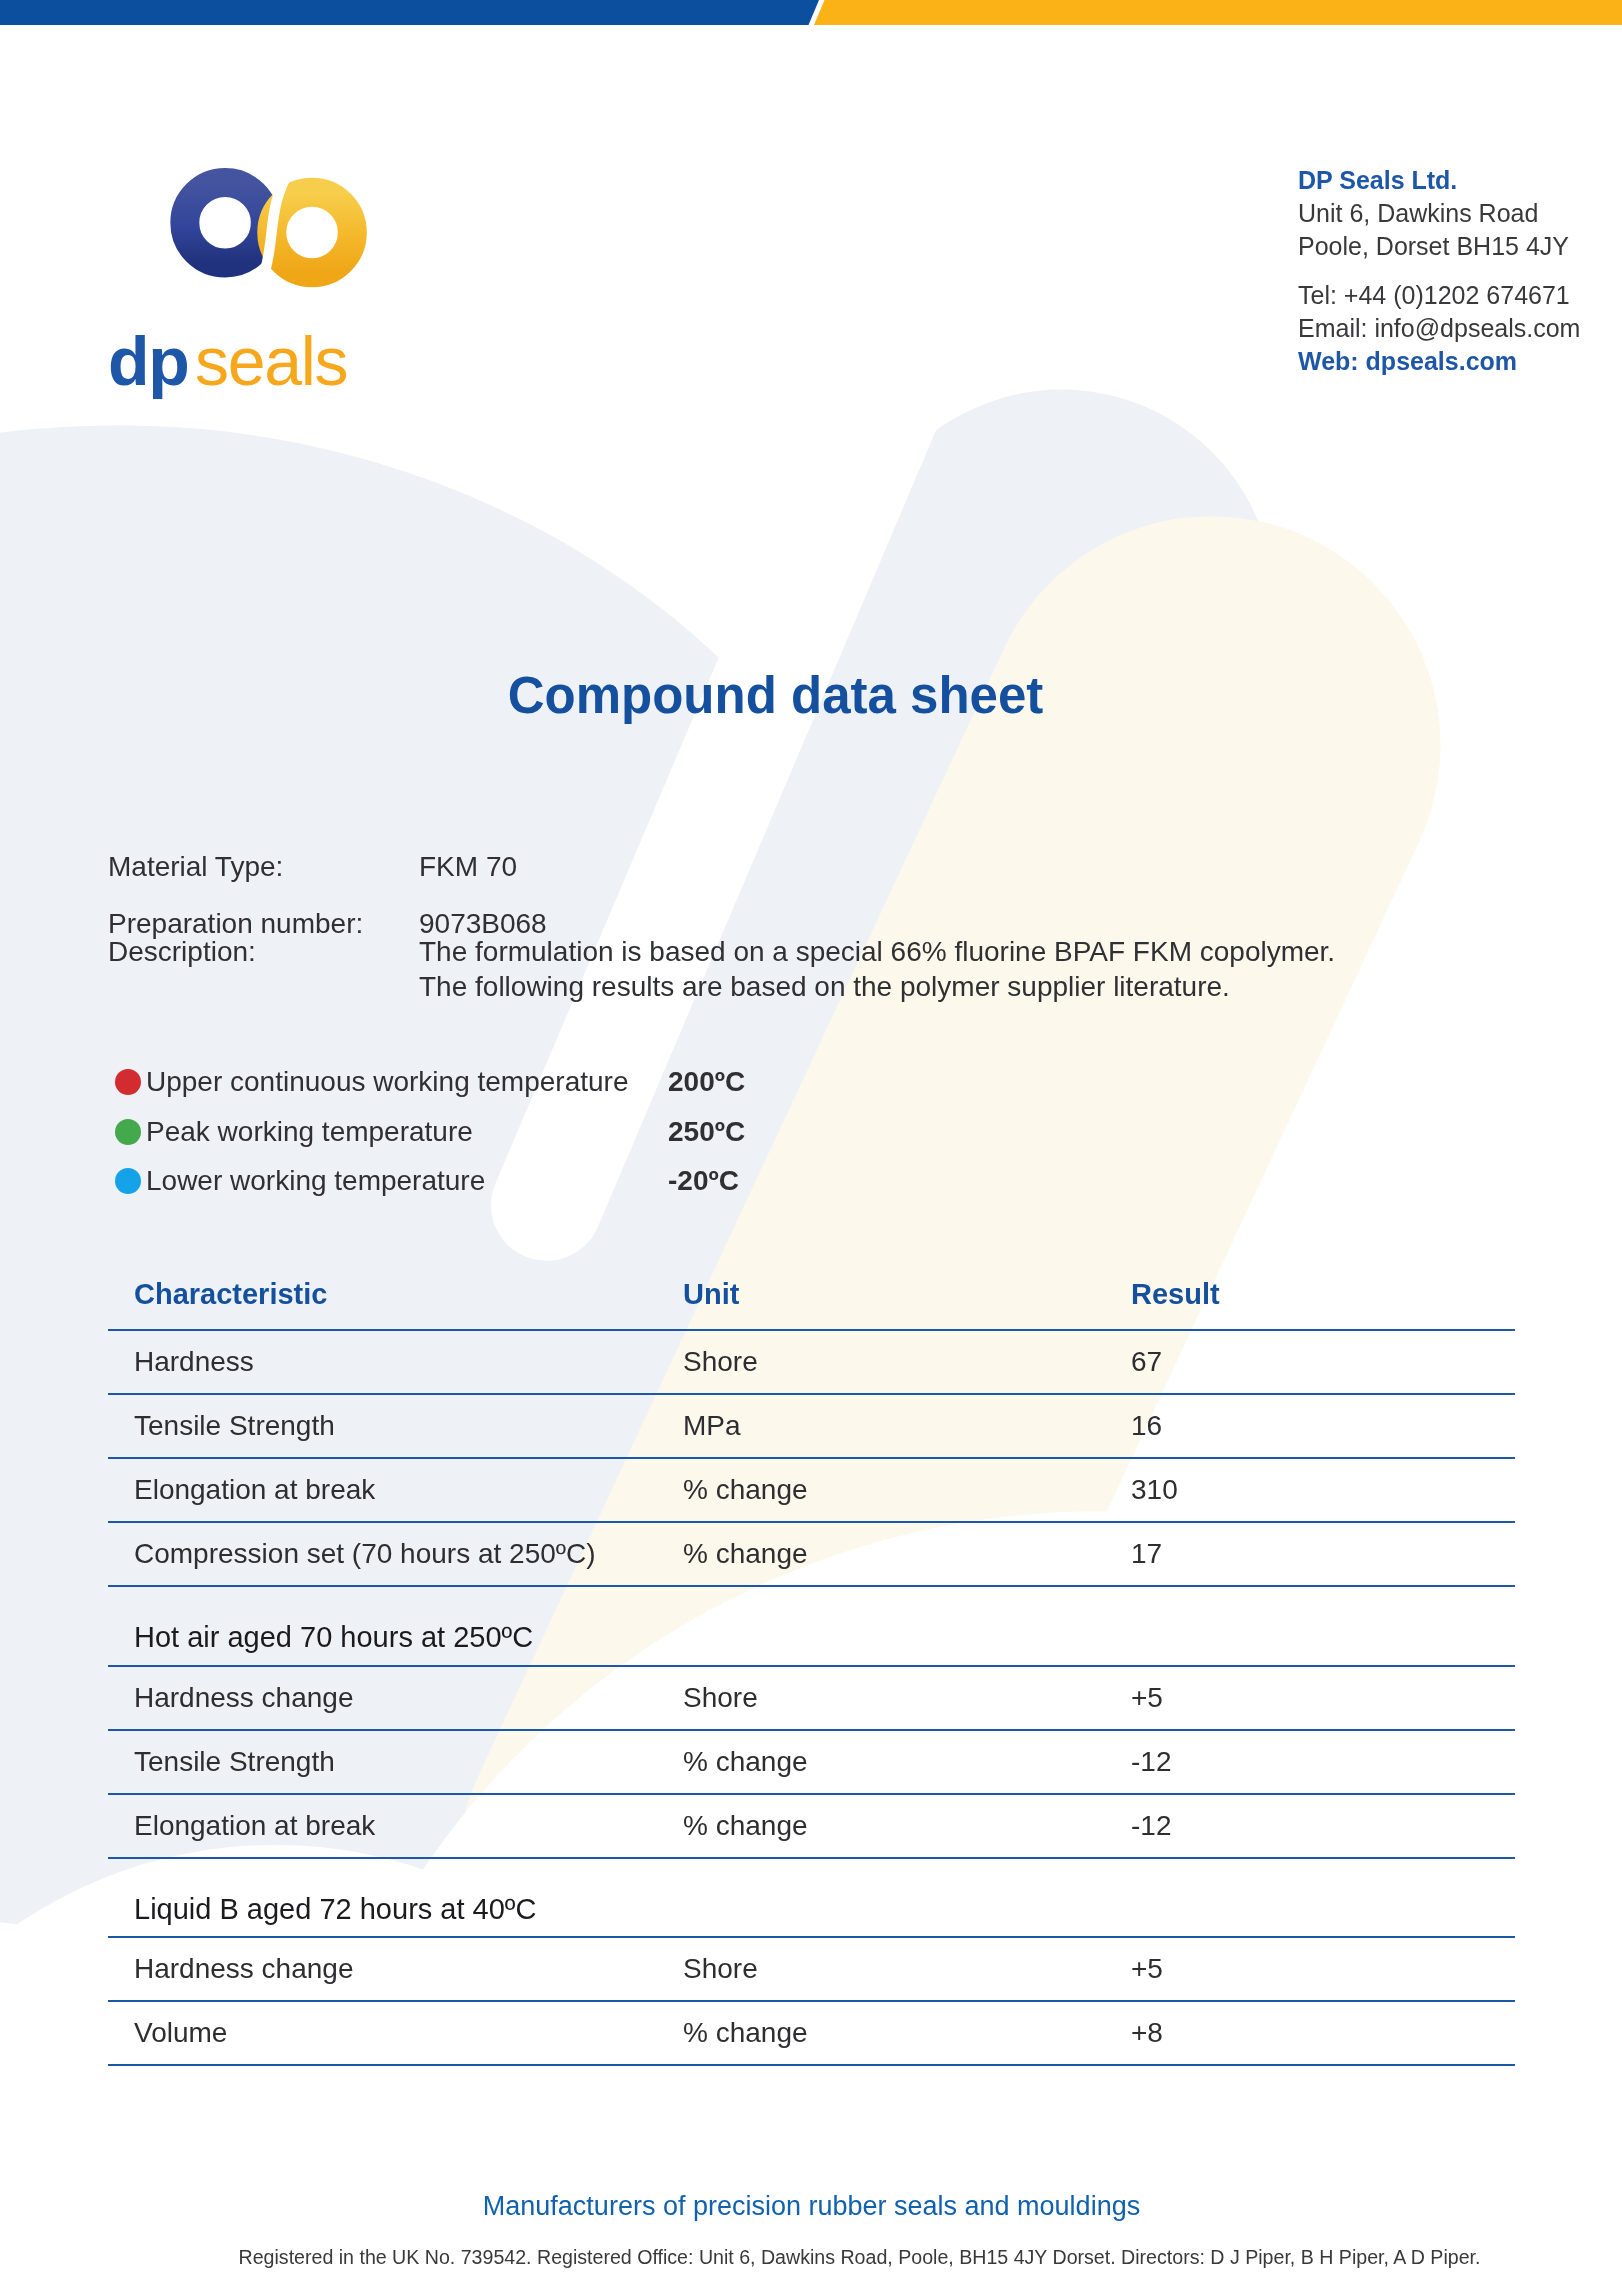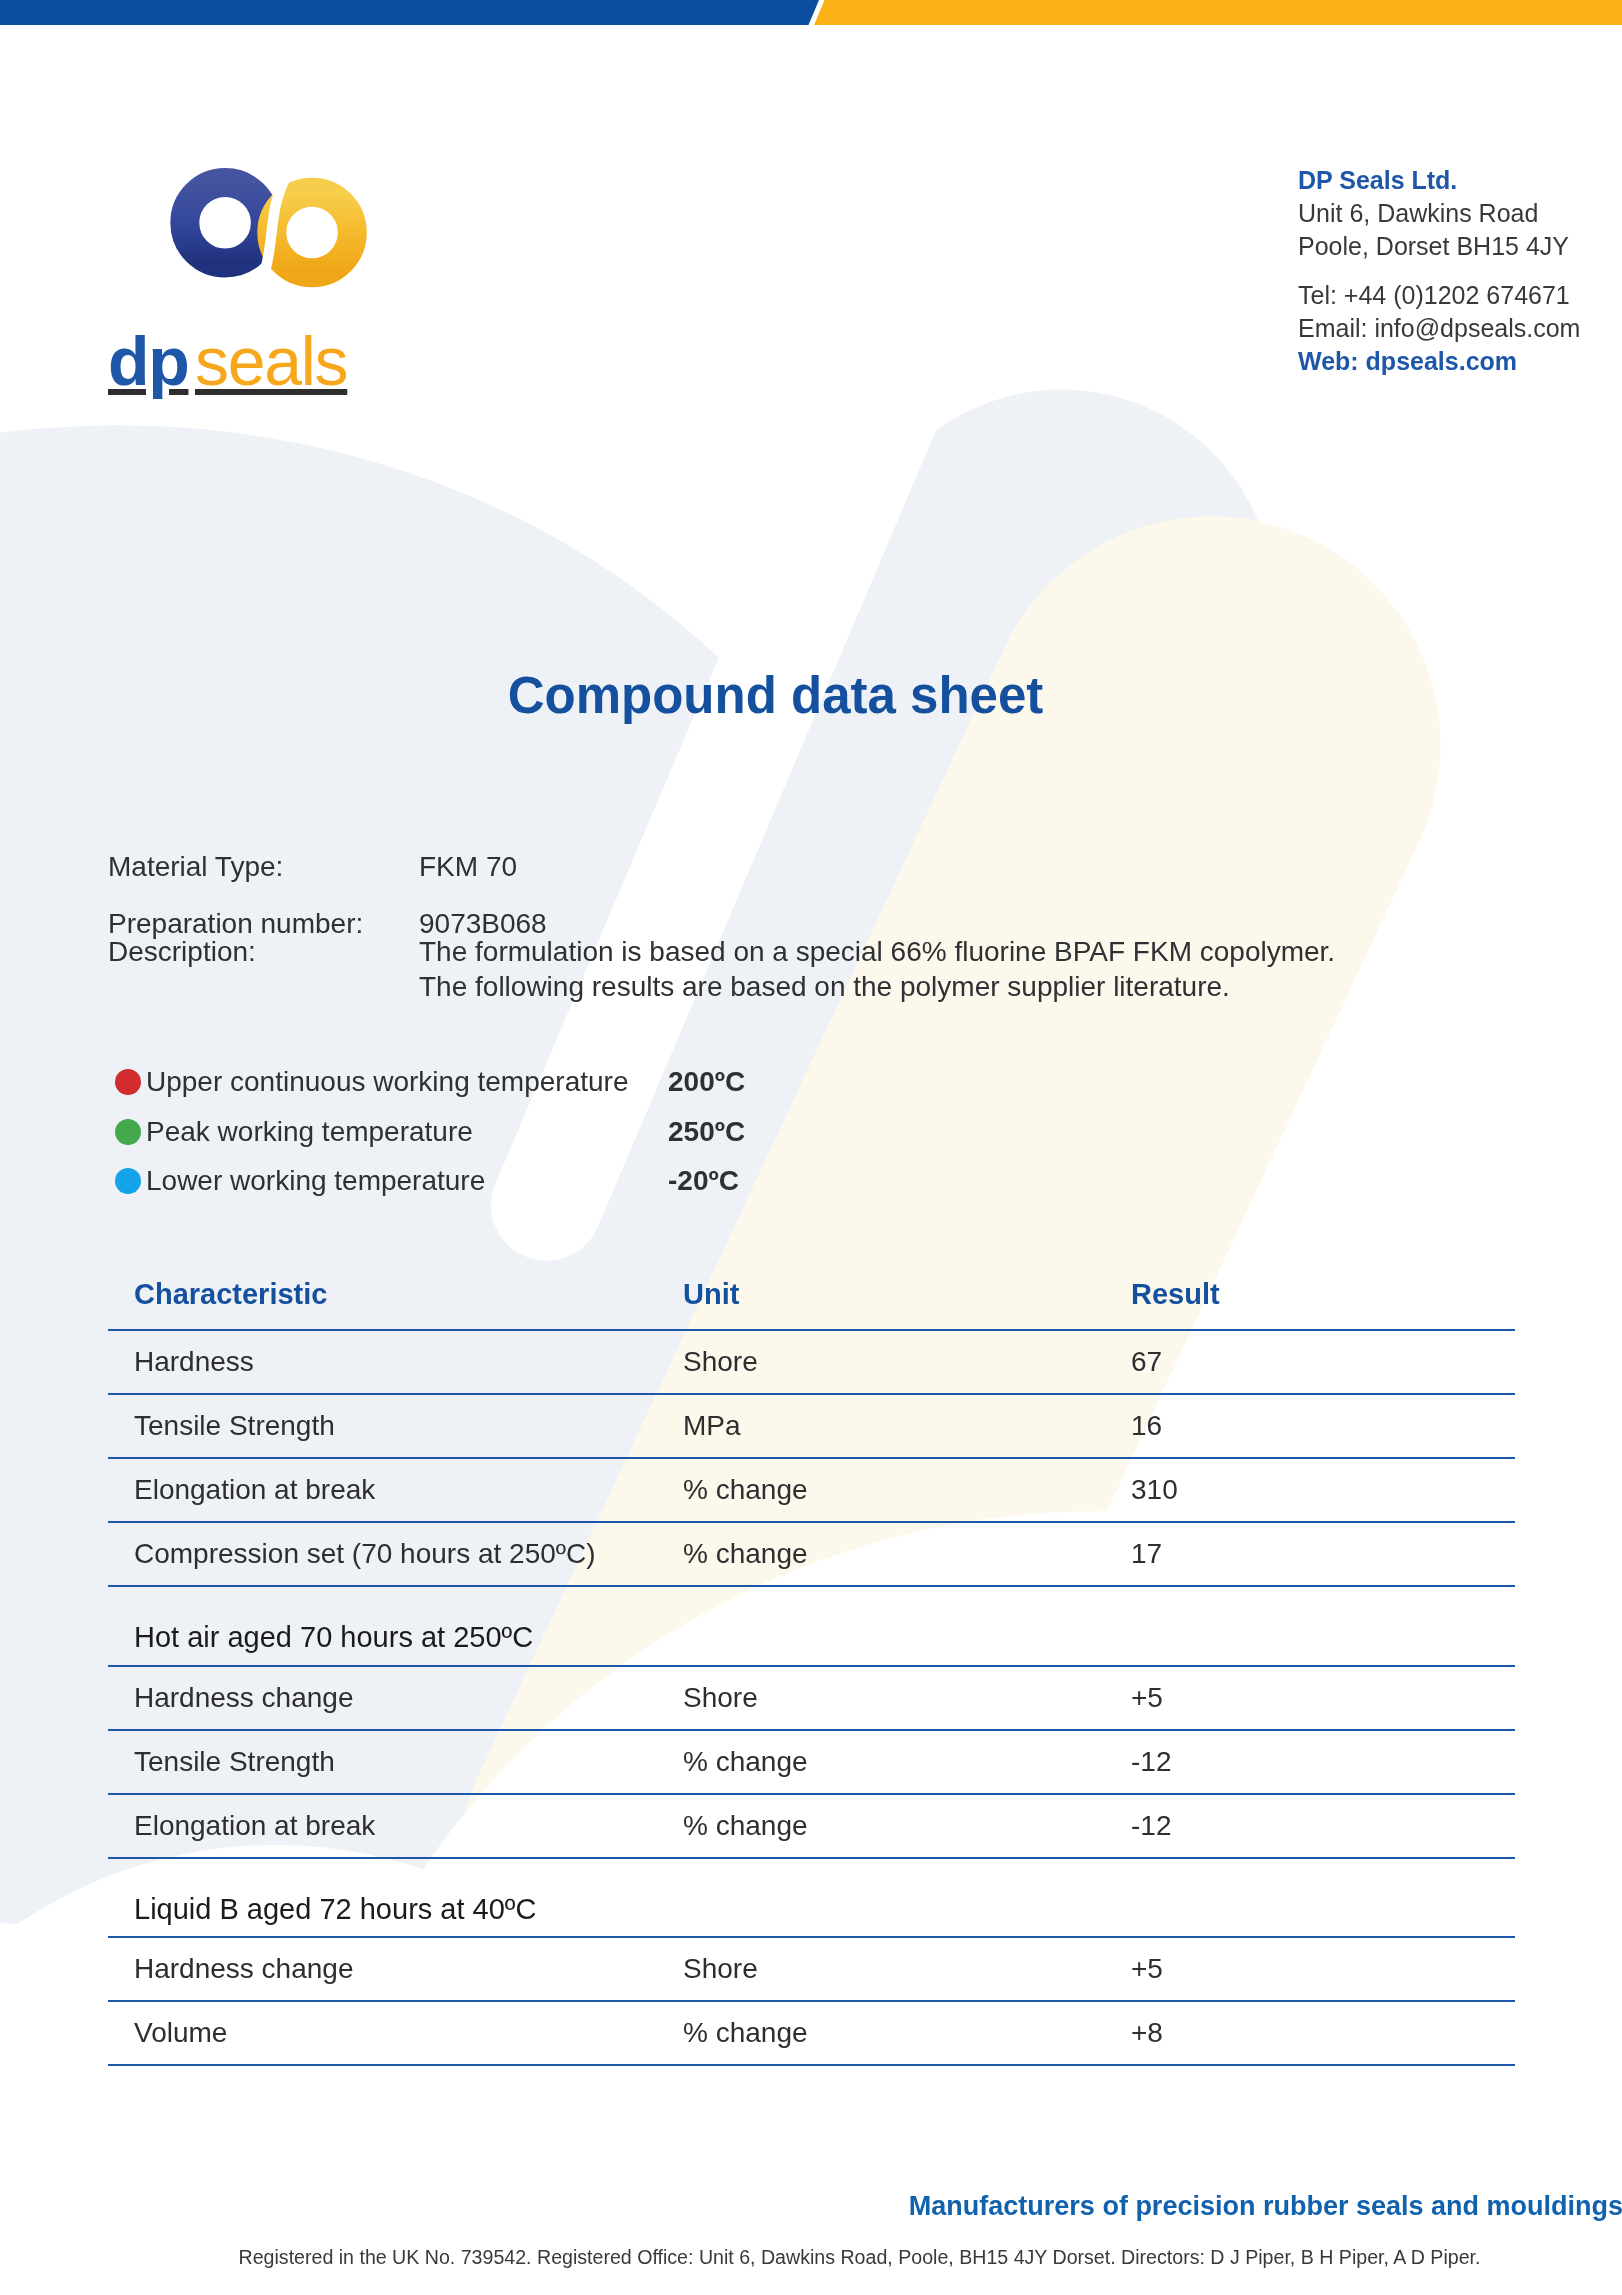--- a/index.html
+++ b/index.html
@@ -13,21 +13,21 @@
   
   .bar-blue{left:0;top:0;width:819px;height:25px;background:#0b4f9e;
     clip-path:polygon(0 0,100% 0,calc(100% - 10.5px) 100%,0 100%);}
   .bar-yellow{left:814px;top:0;width:809px;height:25px;background:#fbb217;
     clip-path:polygon(10.5px 0,100% 0,100% 100%,0 100%);}
   
   .bg-svg{left:0;top:0;z-index:0;}
   .content{position:absolute;left:0;top:0;width:1623px;height:2295px;z-index:2;}
   
   .logo-rings{left:154px;top:160px;}
-  .logo-text{left:108px;top:322px;font-size:68px;letter-spacing:-1.3px;white-space:nowrap;text-decoration:underline;}
+  .logo-text{left:108px;top:322px;font-size:68px;letter-spacing:-1.3px;white-space:nowrap;}
   .logo-text .dp{font-weight:bold;color:#1e57a7;}
   .logo-text .seals{color:#f6a71b;margin-left:6.5px;font-weight:400;}
   
   .contact{left:1298px;top:164px;font-size:25px;line-height:33px;color:#39393b;}
   .contact .company{font-weight:bold;color:#1e57a7;}
   .contact .gap{height:15.7px;}
   .contact .weblink{font-weight:bold;color:#1e57a7;}
   
   .doc-title{left:0;top:666px;width:1551px;text-align:center;
     font-size:51px;font-weight:bold;color:#14509e;}
@@ -47,21 +47,21 @@
     font-size:29px;font-weight:bold;color:#14509e;}
   .trow{height:62px;display:flex;align-items:center;border-bottom:2.6px solid #1d57a8;
     font-size:28px;color:#2e2e31;}
   .c1{width:563px;flex:none;padding-left:26px;box-sizing:border-box;}
   .c2{width:448px;flex:none;margin-left:12px;}
   .c3{flex:1;}
   .tsection{margin-top:23.6px;height:56px;display:flex;align-items:center;
     border-bottom:2.6px solid #1d57a8;font-size:29px;font-weight:normal;color:#1b1b1e;
     padding-left:26px;box-sizing:border-box;}
   
-  .tagline{left:0;top:2191px;width:1623px;text-align:right;font-size:27px;color:#1061ae;font-weight:bold;}
+  .tagline{left:0;top:2191px;width:1623px;text-align:center;font-size:27px;color:#1061ae;}
   .registered{left:0;top:2246px;width:1623px;text-align:center;font-size:19.6px;color:#39393b;margin-left:48px;}
 </style>
 </head>
 <body>
 
 <svg class="abs bg-svg" width="1623" height="2295" viewBox="0 0 2480 3508" aria-hidden="true">
   <ellipse cx="180" cy="1800" rx="1270" ry="1150" fill="#eef1f6"></ellipse>
   <rect x="900" y="500" width="650" height="2450" rx="325" fill="#eef1f6" transform="rotate(27 1225 1700)"></rect>
   <rect x="1010" y="480" width="170" height="1500" rx="85" fill="#ffffff" transform="rotate(23 1095 1230)"></rect>
   <rect x="1100" y="700" width="700" height="2600" rx="350" fill="#fcf8ec" transform="rotate(25 1450 2000)"></rect>

